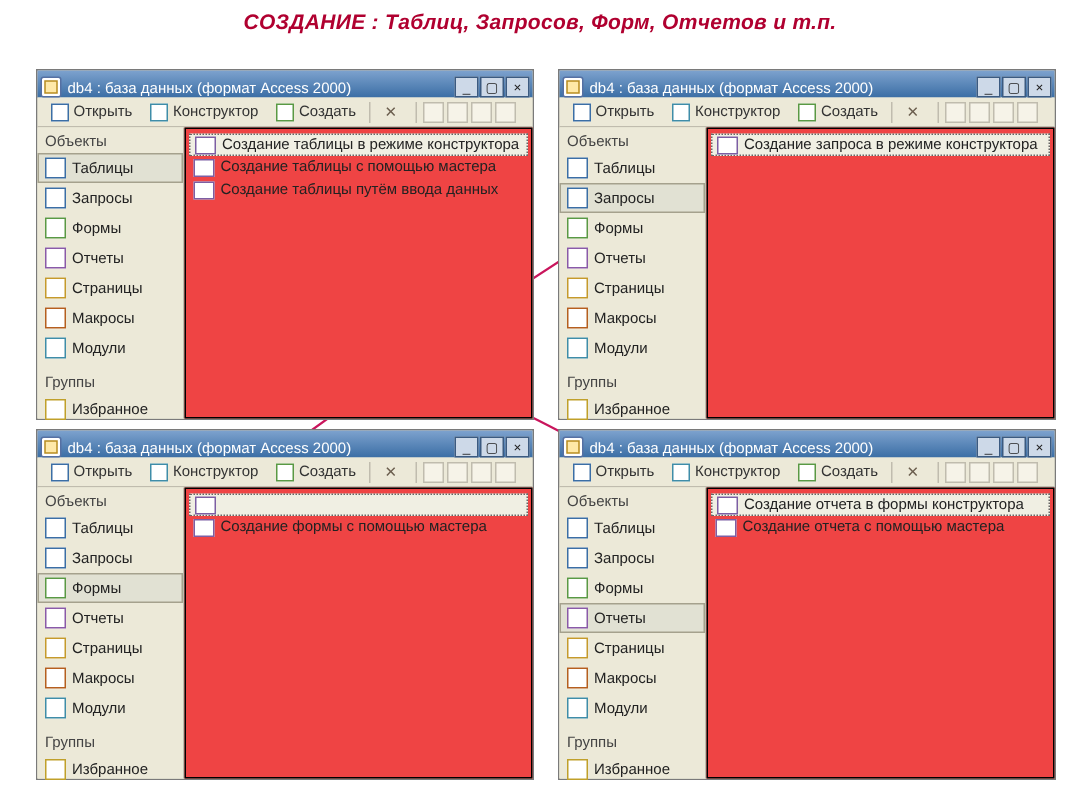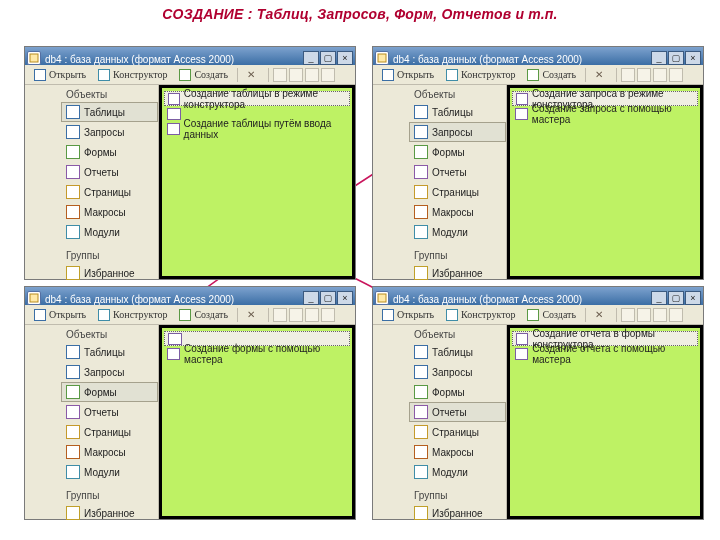--- a/index.html
+++ b/index.html
@@ -65,33 +65,32 @@
     display: flex; align-items: center;
     padding: 0 4px; gap: 2px;
     color: #6b5e4e;
   }
   .tbutton {
     display: inline-flex; align-items: center; gap: 3px;
     padding: 1px 4px; height: 16px;
     border: 1px solid transparent; border-radius: 2px;
   }
   .tbutton .ticon { width: 12px; height: 12px; display:inline-block; }
-  .tbutton .tlabel { font-size: 10px; color: #333; font-family: Liberation Serif, serif; }
+  .tbutton .tlabel { font-size: 10px; color: #333; }
   .tb-sep { width:1px; height:14px; background:#c0bcae; margin:0 2px;}
   .mini-icon {
     width:14px; height:14px; background:#f6f3e8; border:1px solid #c0bcae;
     display:inline-flex; align-items:center; justify-content:center;
   }
 
   .client {
     position: absolute;
     top: 38px; left: 0; right: 0; bottom: 0;
     background: #ece9d8;
     display: flex;
-    padding-left: 36px;
   }
   .sidebar {
     width: 98px;
     background: #ece9d8;
     border-right: 1px solid #c0bcae;
     padding-top: 2px;
   }
   .side-item {
     display: flex; align-items: center;
     height: 20px; padding: 0 4px; gap: 4px;
@@ -103,22 +102,22 @@
     border: 1px solid #a5a18d;
   }
   .side-item .sicon { width: 14px; height: 14px; display:inline-flex; align-items:center; justify-content:center; }
   .group-sep { height: 6px; }
   .group-label {
     padding: 2px 5px; font-size: 10px; color: #444;
   }
 
   .listpane {
     flex: 1;
-    background: #bef264;
-    border: 3px solid #000000;
+    background: #ef4444;
+    border: 1px solid #000000;
     margin: 0; padding: 3px 2px;
   }
   .list-item {
     display: flex; align-items: center;
     height: 15px; padding: 0 3px; gap: 4px;
     font-size: 10px; color: #222;
   }
   .list-item.selected {
     border: 1px dotted #666;
     background: #f0efe3;
@@ -233,20 +232,21 @@
           <span>Избранное</span>
         </div>
     </div>
     <div class="listpane">
       <div class="list-item selected">
           <span class="licon ic-wizard"></span>
           <span>Создание таблицы в режиме конструктора</span>
         </div>
       <div class="list-item">
           <span class="licon ic-wizard"></span>
+          <span>Создание таблицы с помощью мастера</span>
         </div>
       <div class="list-item">
           <span class="licon ic-wizard"></span>
           <span>Создание таблицы путём ввода данных</span>
         </div>
     </div>
   </div>
 </div>
 
 <div class="quad q-tr">
@@ -322,24 +322,20 @@
       <div class="side-item">
           <span class="sicon ic-fav"></span>
           <span>Избранное</span>
         </div>
     </div>
     <div class="listpane">
       <div class="list-item selected">
           <span class="licon ic-wizard"></span>
           <span>Создание запроса в режиме конструктора</span>
         </div>
-      <div class="list-item">
-          <span class="licon ic-wizard"></span>
-          <span>Создание запроса с помощью мастера</span>
-        </div>
     </div>
   </div>
 </div>
 
 <div class="quad q-bl">
   <div class="titlebar">
     <span class="tb-icon">
         <svg viewBox="0 0 10 10">
           <rect x="1" y="1" width="8" height="8" fill="#ffe9a8" stroke="#b88c1f"></rect>
         </svg>

